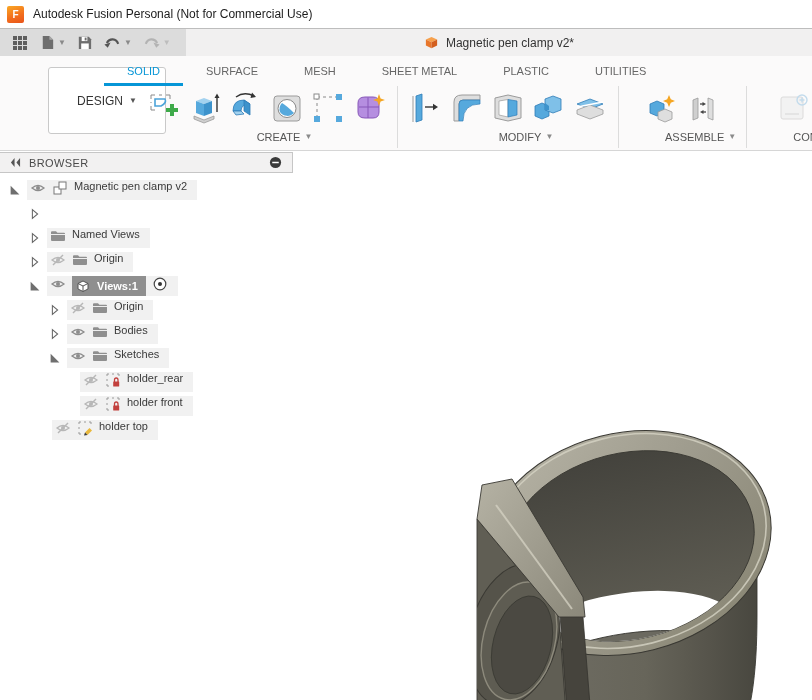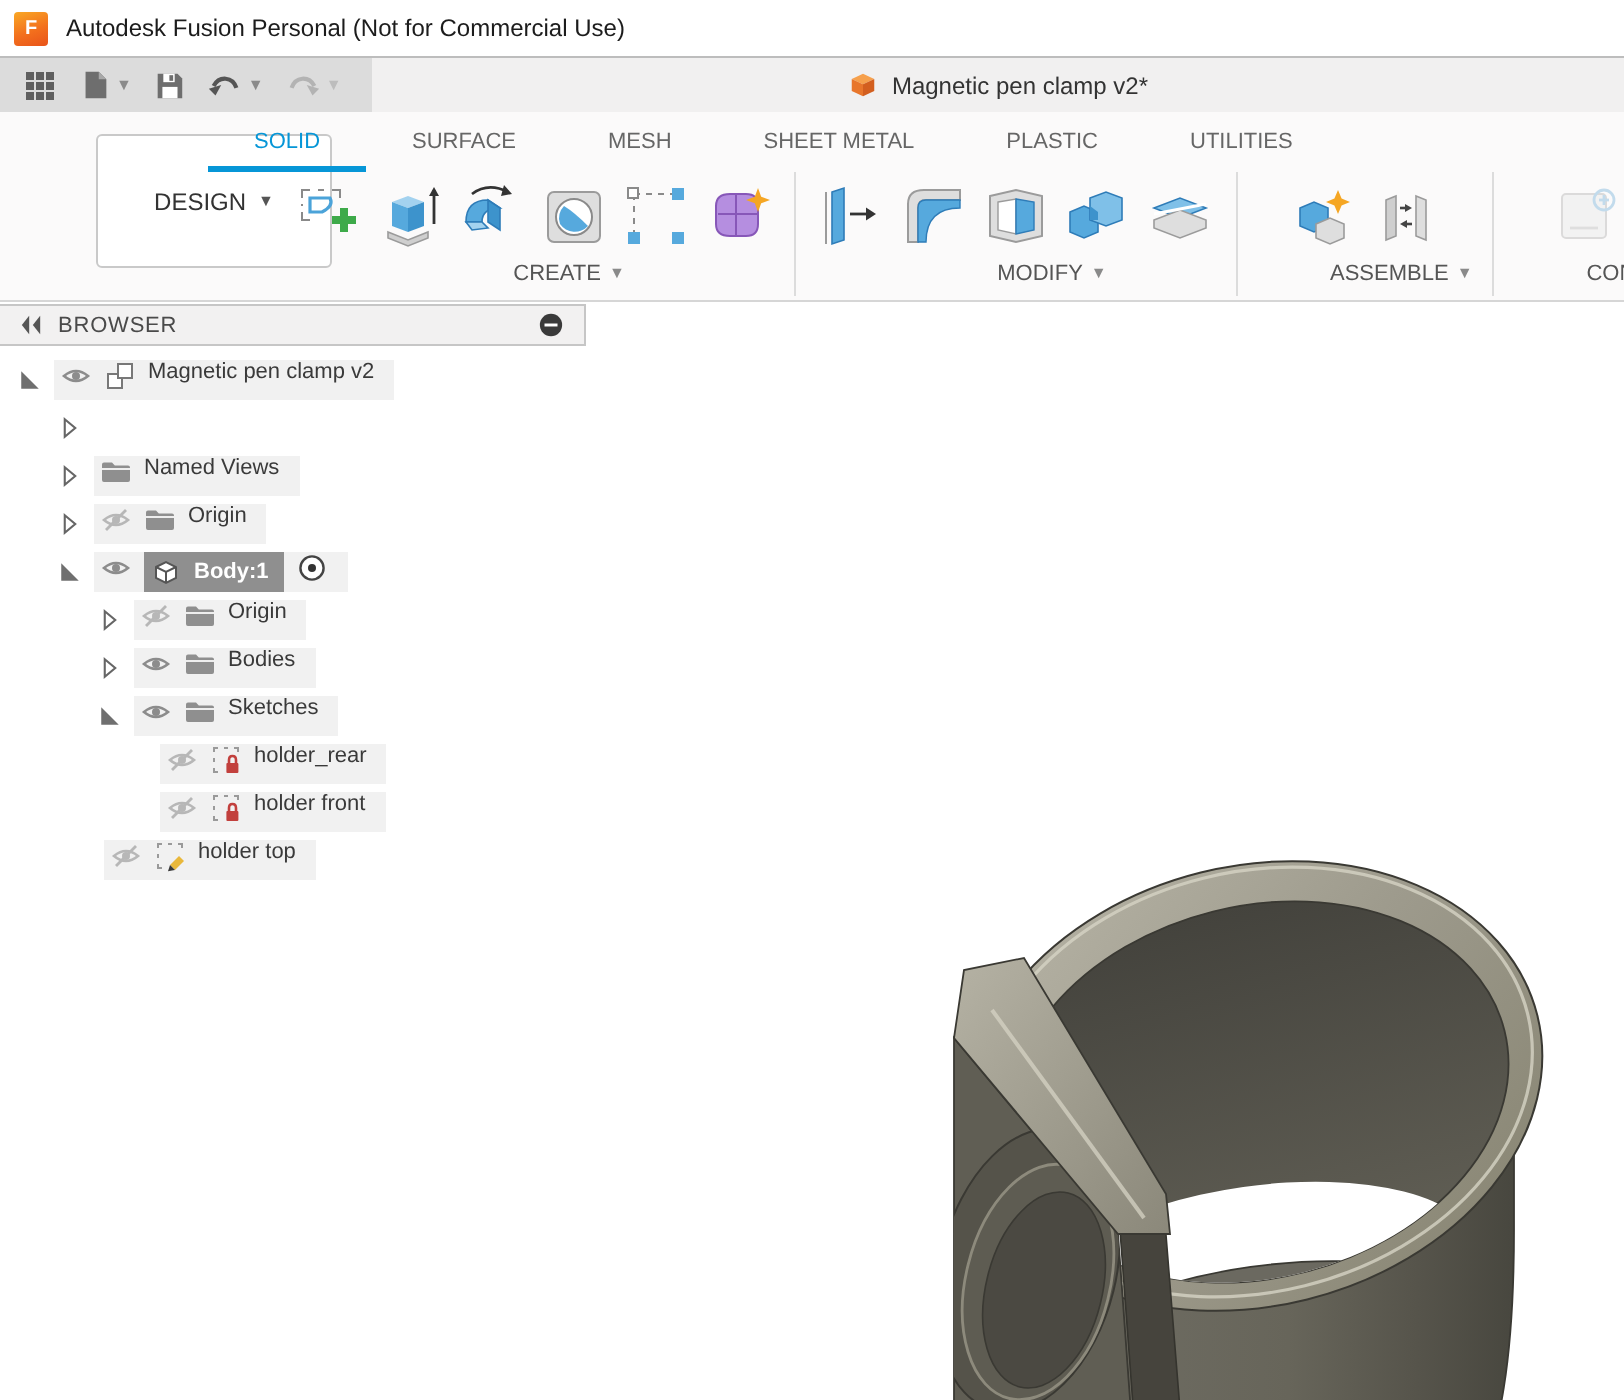--- a/index.html
+++ b/index.html
@@ -491,21 +491,21 @@
             <use href="#s-tri-exp"></use>
           </svg>
         <span class="chip">
             <svg class="ti">
               <use href="#s-eye"></use>
             </svg>
             <span class="sel">
               <svg class="ti">
                 <use href="#s-cube"></use>
               </svg>
-              <span class="lbl">Body:1</span>
+              <span class="lbl">Views:1</span>
             </span>
             <svg class="ti">
               <use href="#s-radio"></use>
             </svg>
           </span>
       </div>
 
       <div class="trow" style="padding-left:48px">
         <svg class="tri">
             <use href="#s-tri-col"></use>

